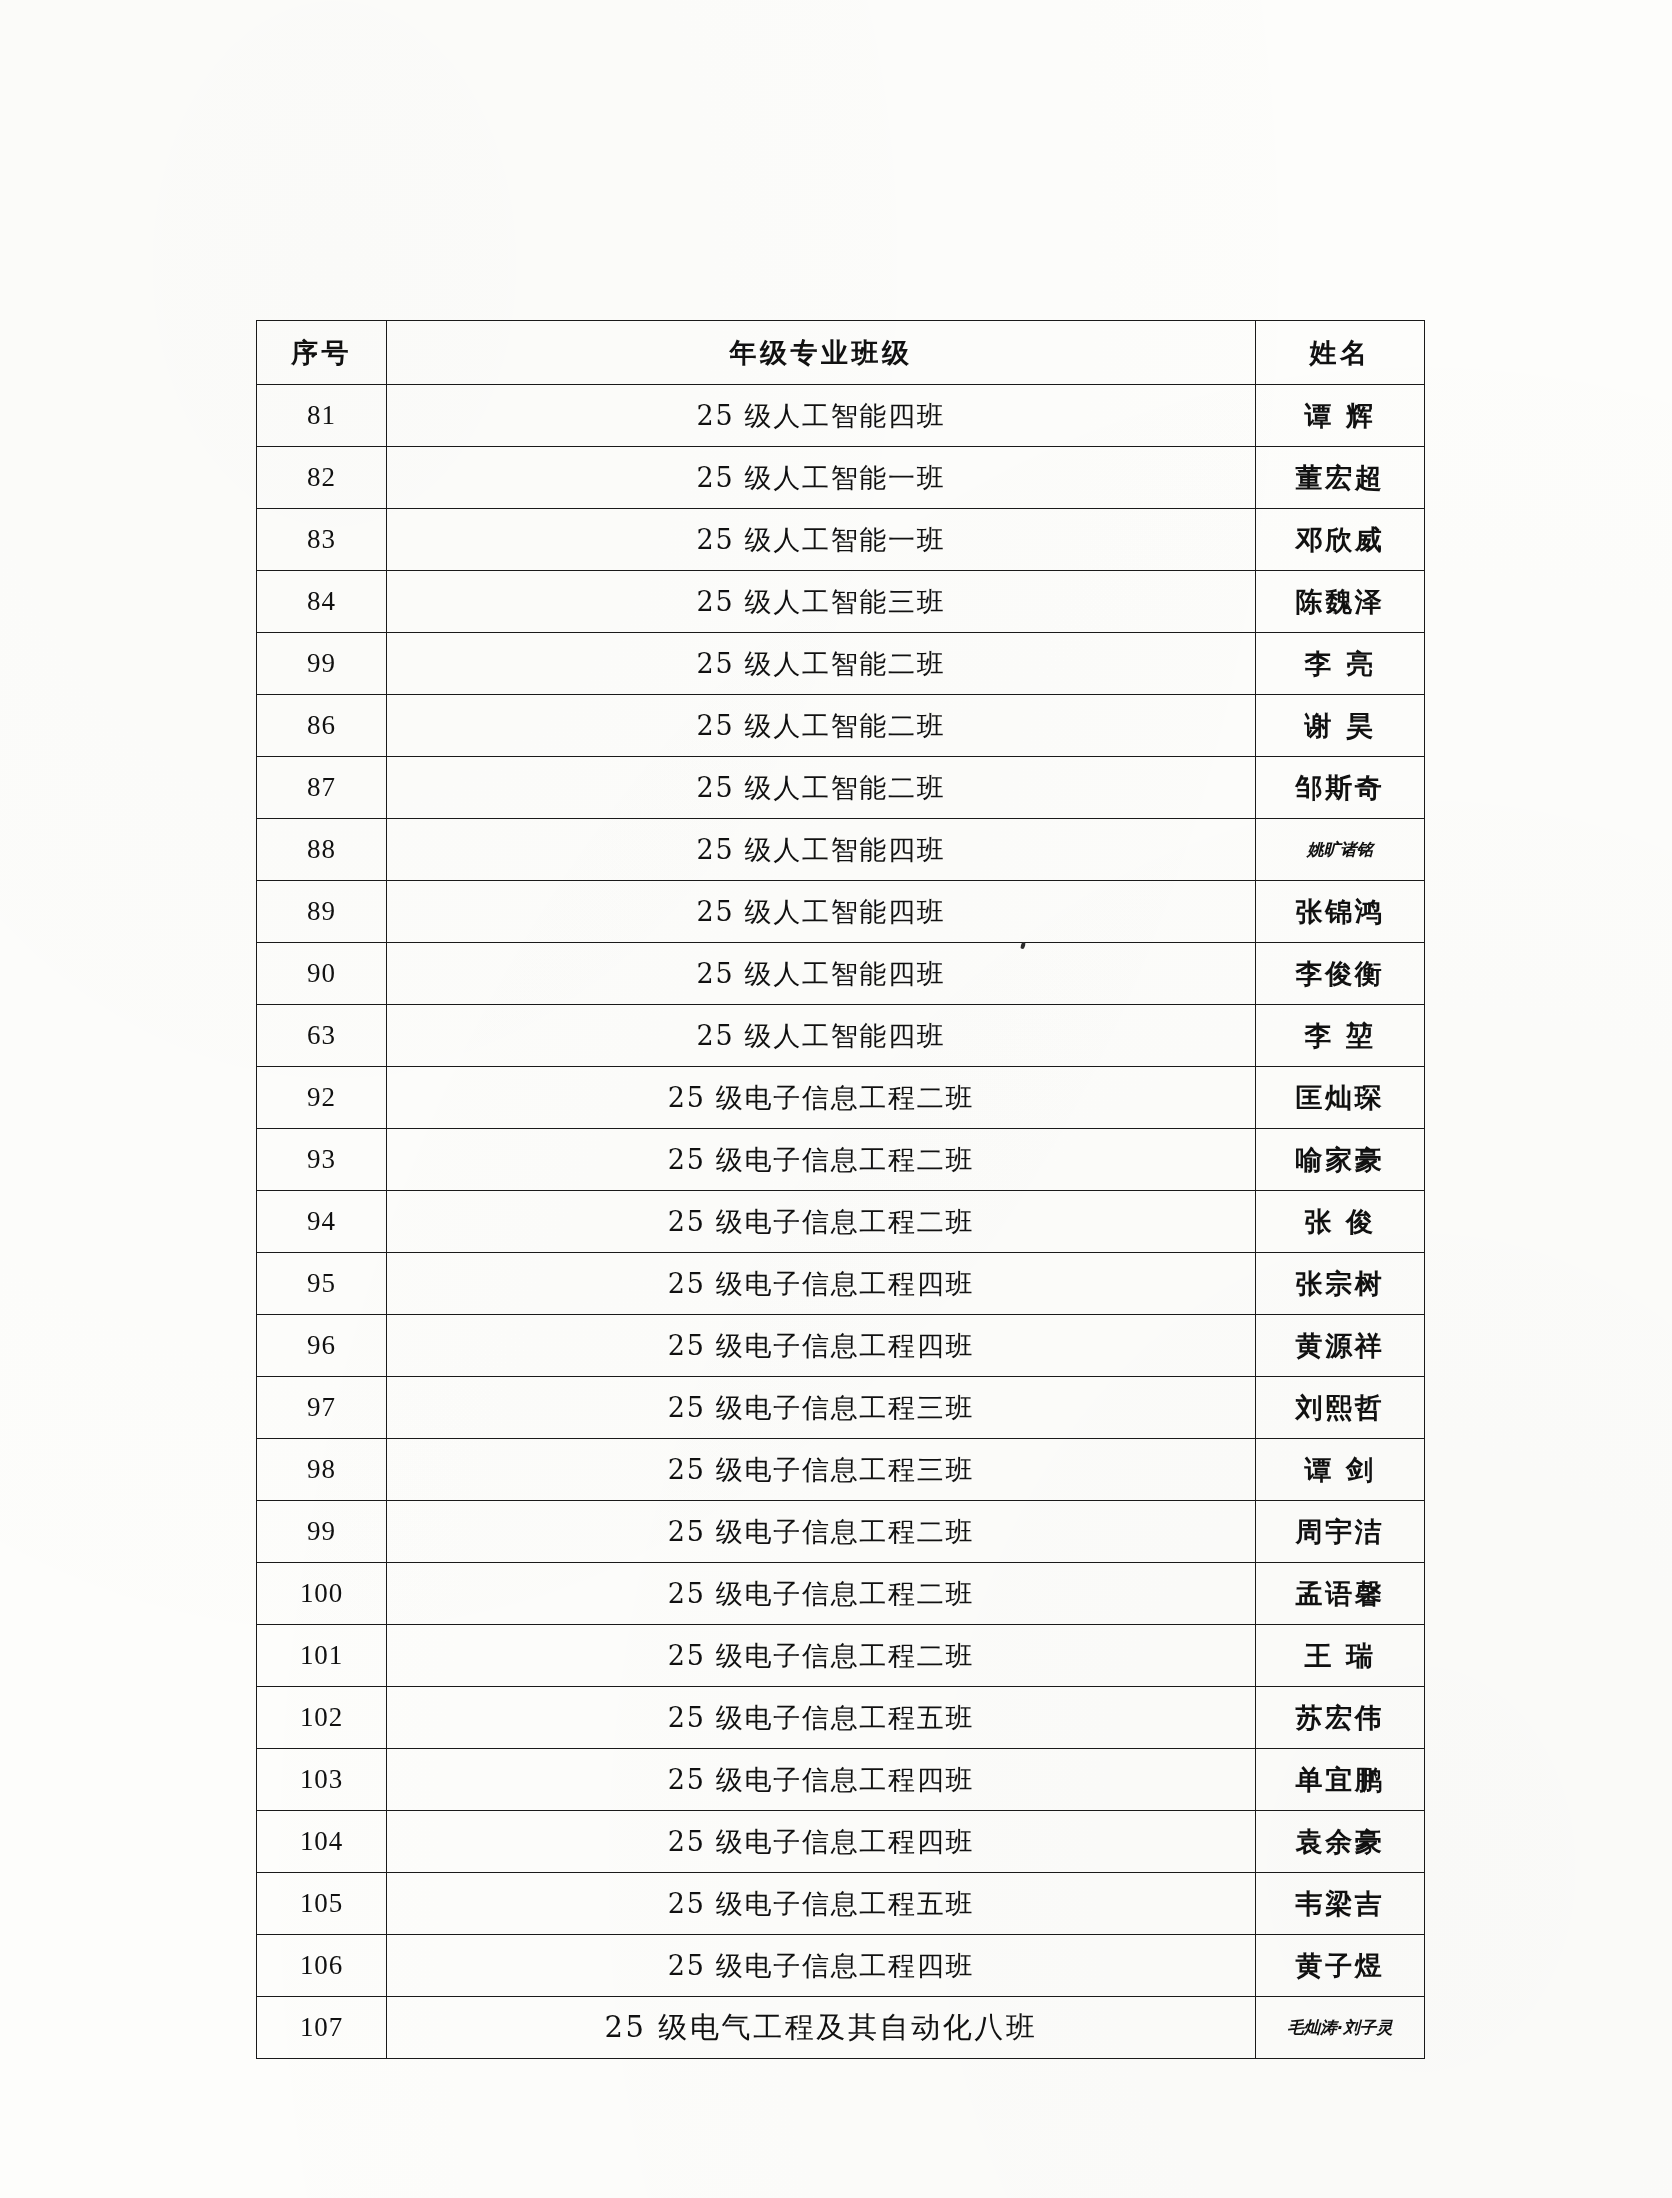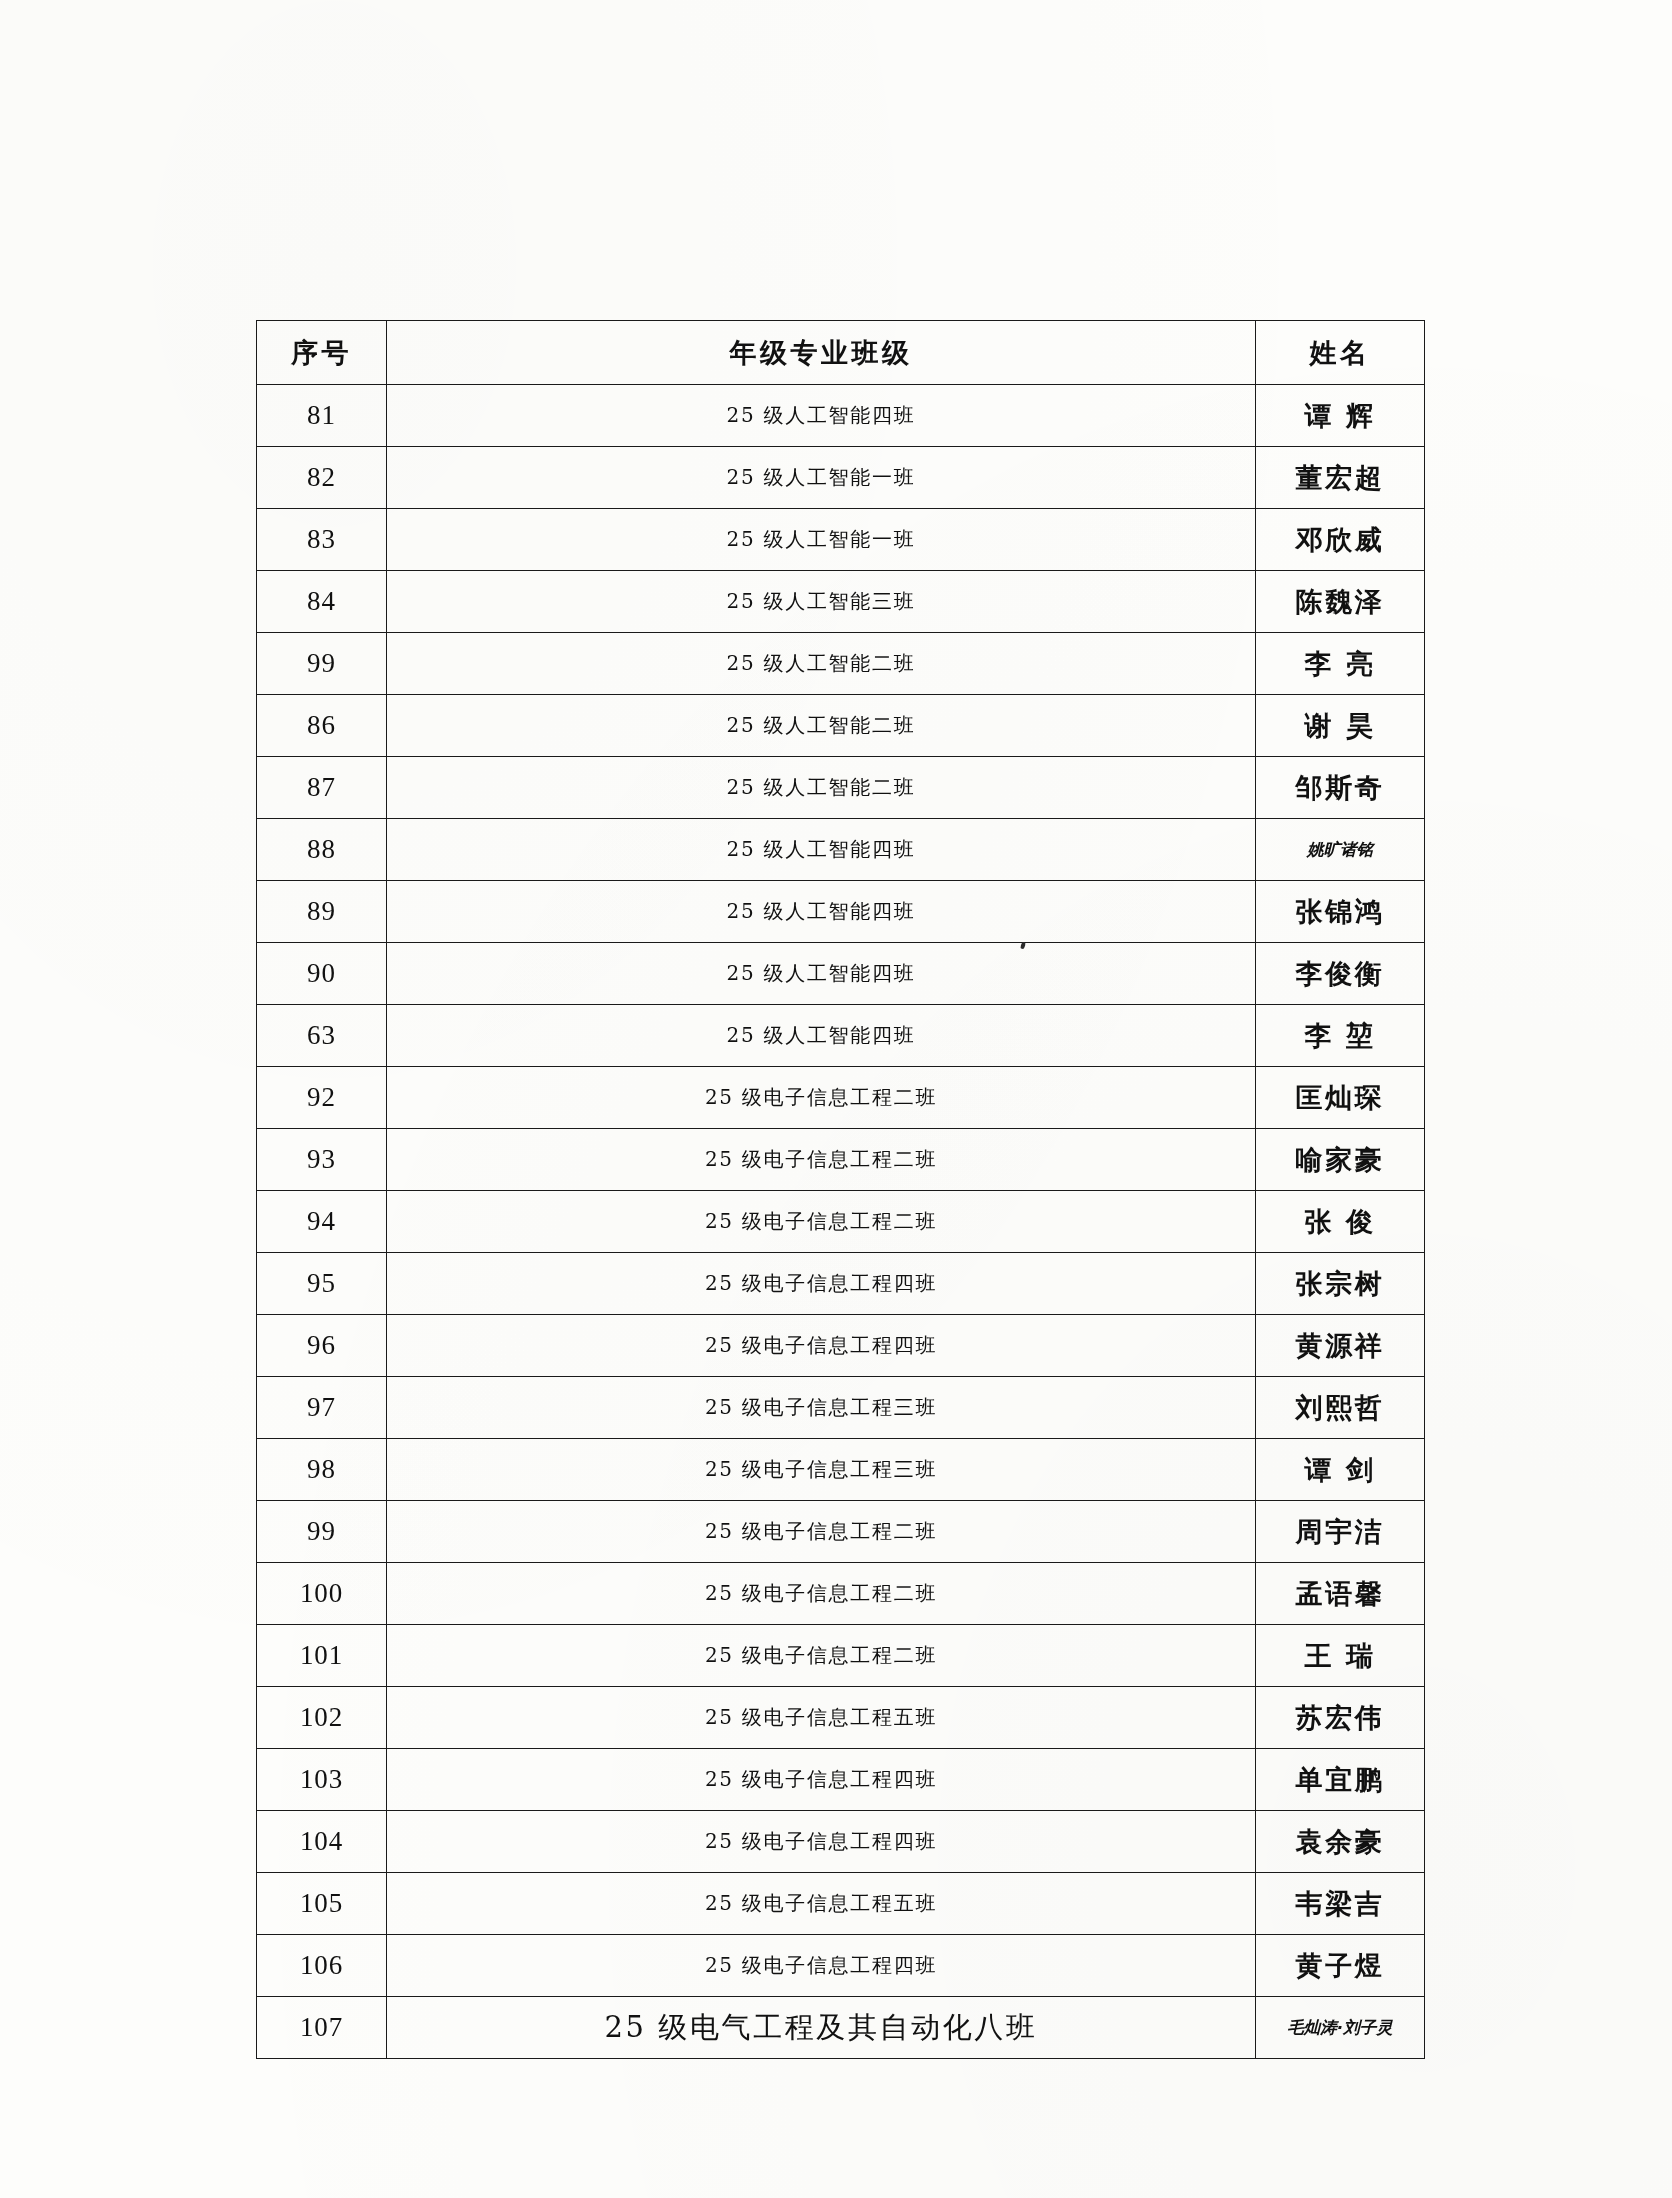--- a/index.html
+++ b/index.html
@@ -63,21 +63,21 @@
   tbody td {
     height: 61px;
     font-size: 26px;
   }
   td.idx {
     font-size: 27px;
     letter-spacing: 0.9px;
     font-family: Liberation Serif, serif;
   }
   td.cls {
-    font-size: 20px;
+    font-size: 27px;
     letter-spacing: 1.7px;
   }
   td.cls.wide {
     font-size: 29px;
     font-weight: 400;
     letter-spacing: 2.6px;
   }
   td.nm {
     font-size: 27px;
     letter-spacing: 2.6px;

